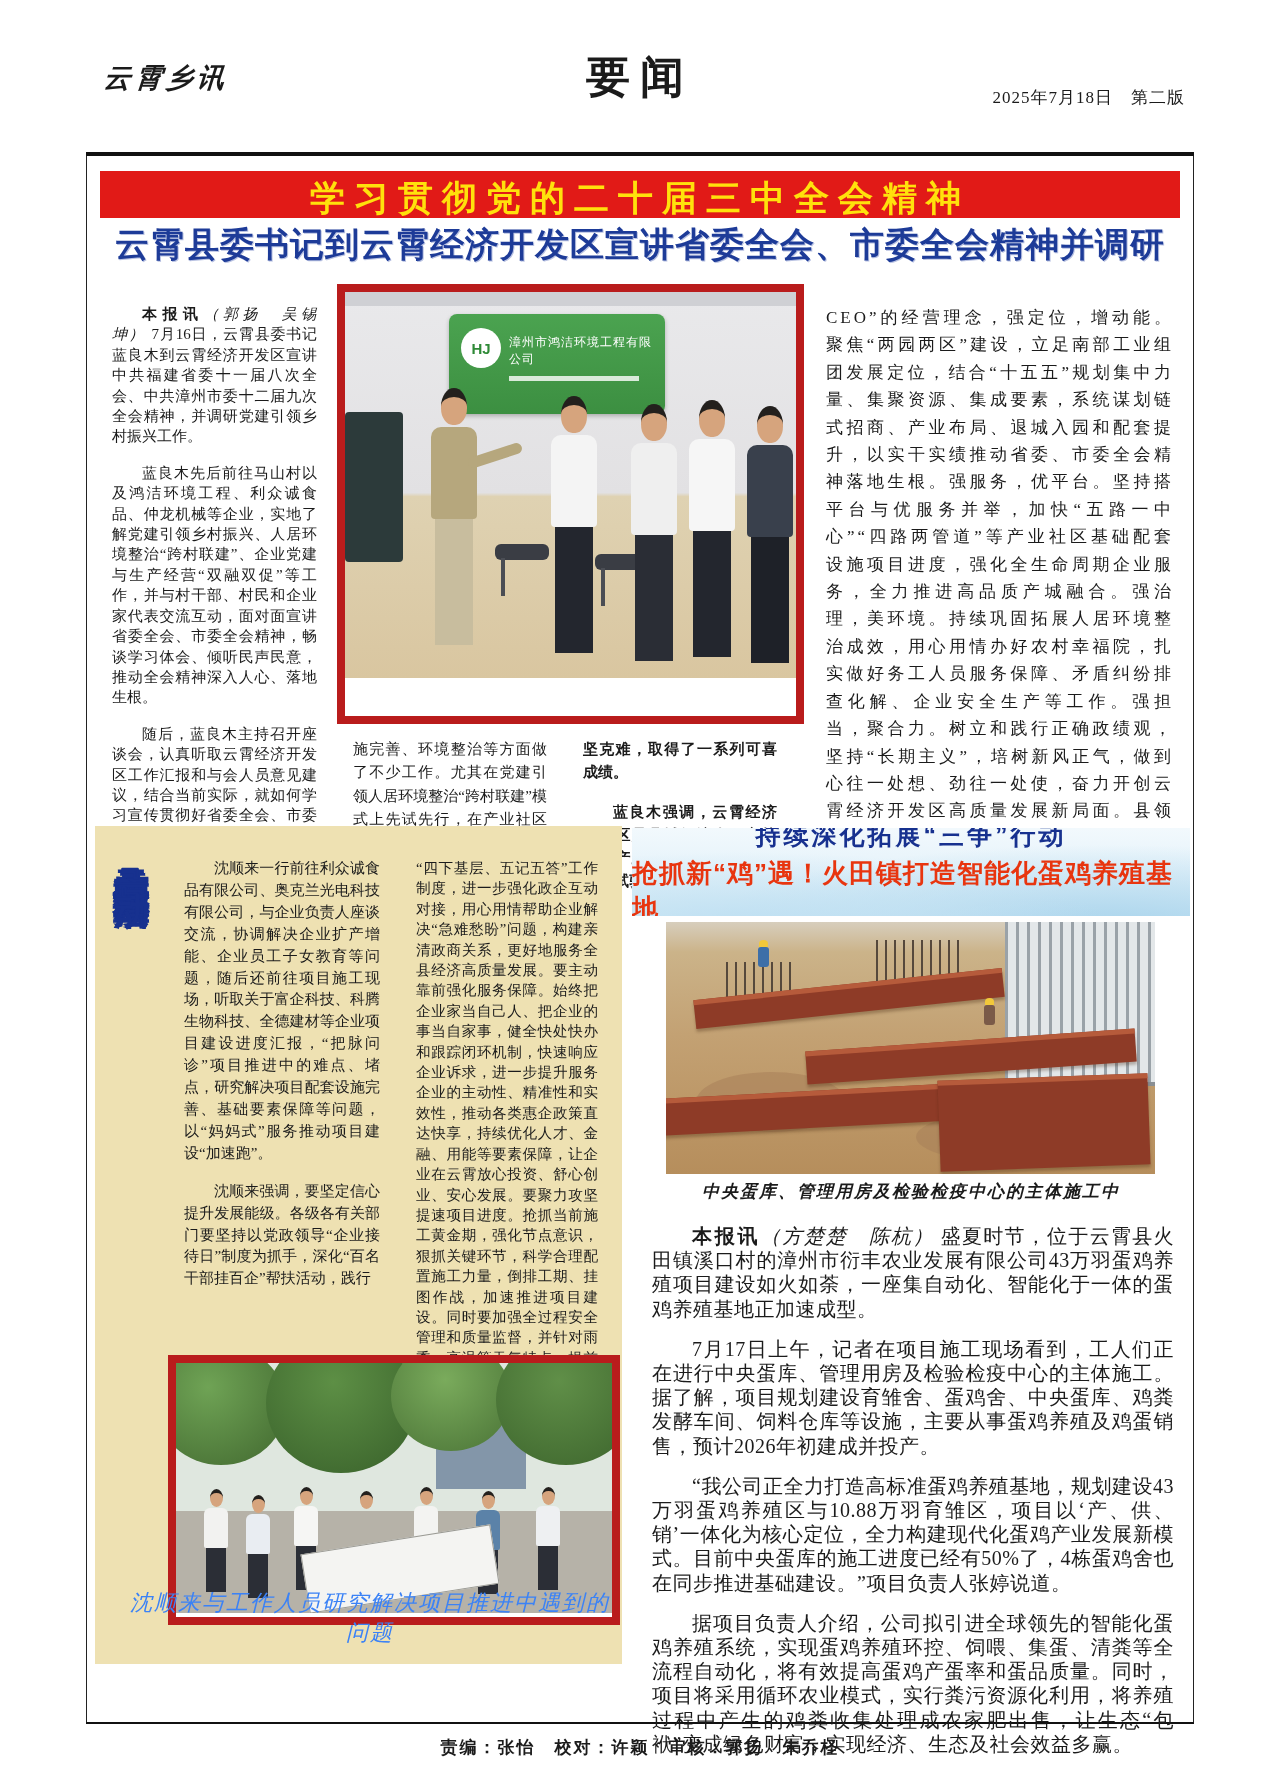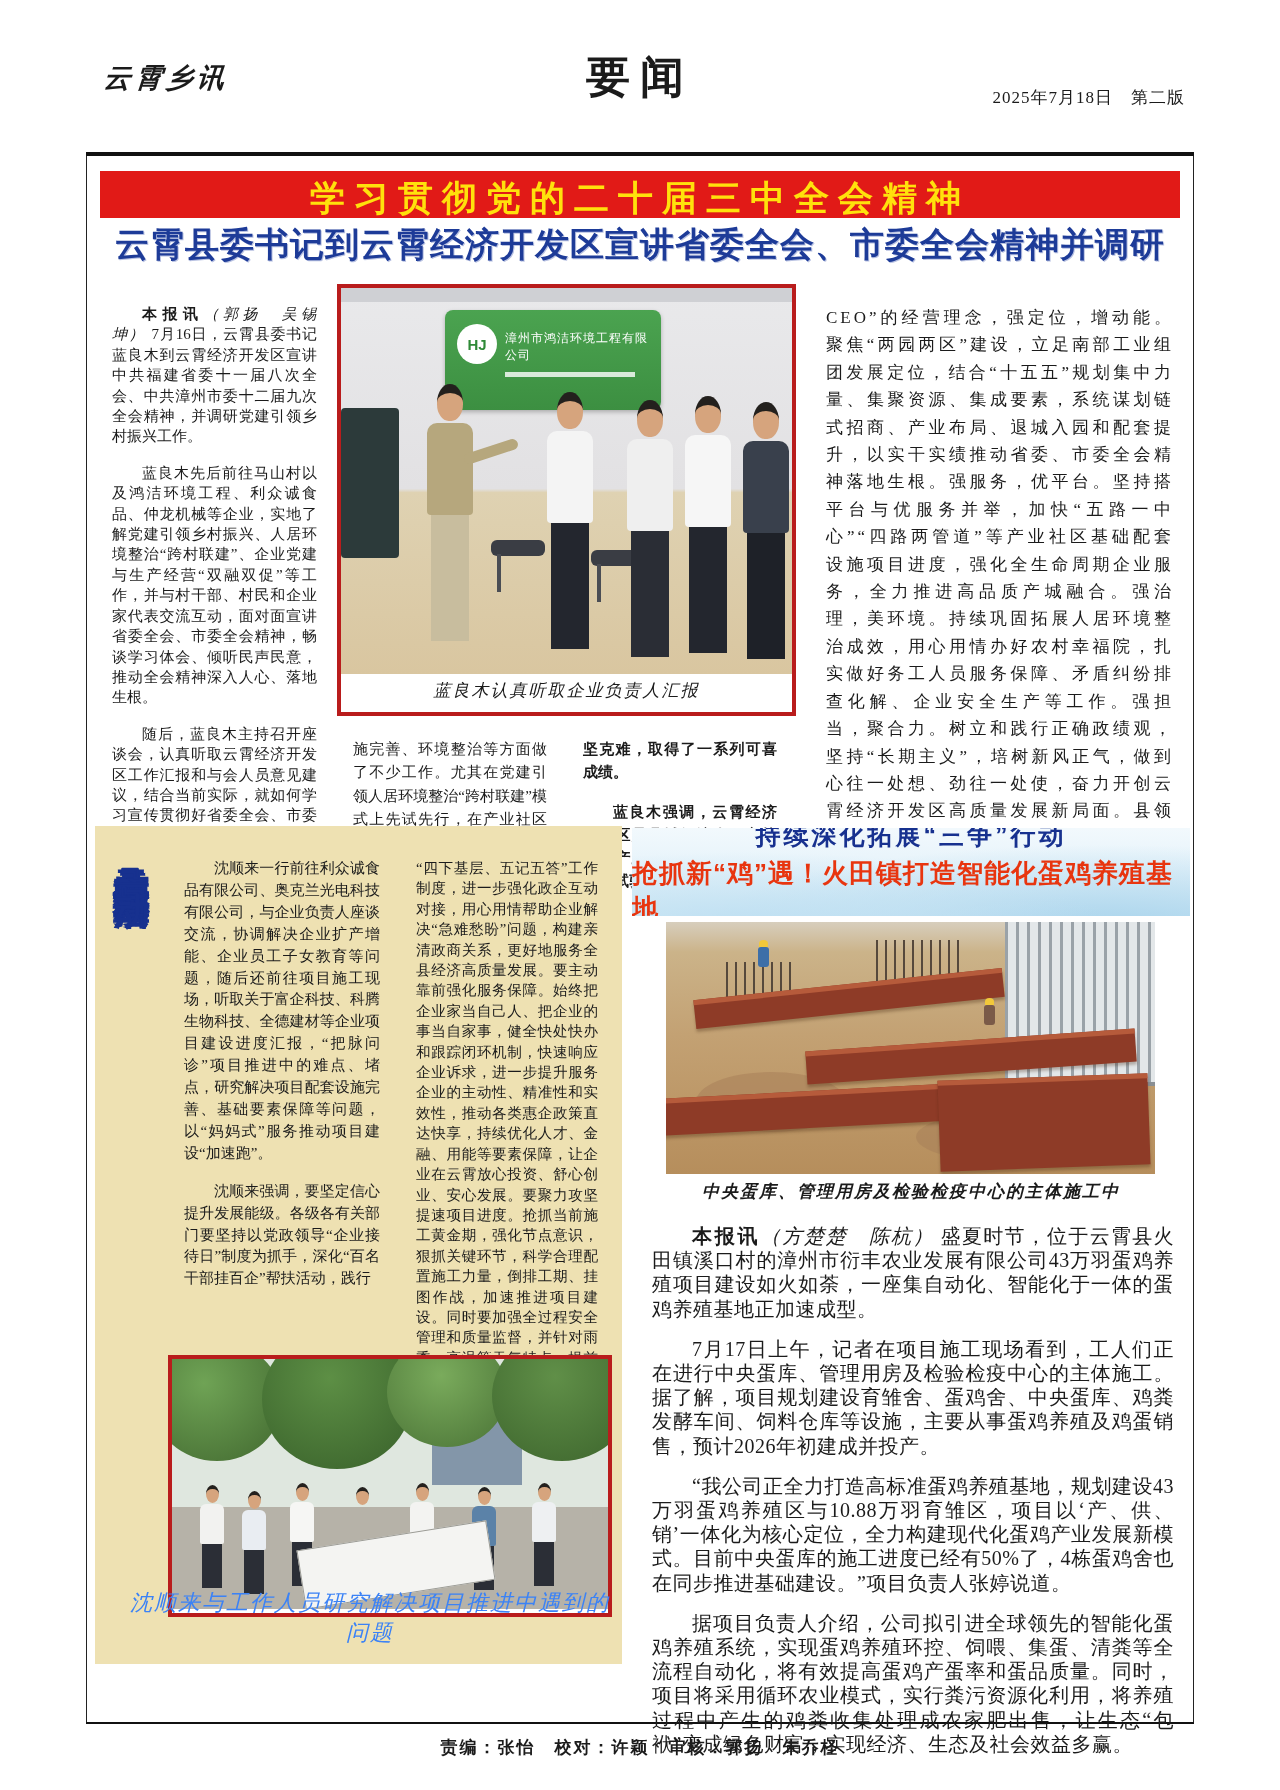--- a/index.html
+++ b/index.html
@@ -29,21 +29,21 @@
   .col{text-align:justify;}
   .col p{margin:16px;}
   .ind{text-indent:2em;}
   .a1c1{left:96px;top:288px;width:237px;font-size:15px;line-height:20.4px;}
   .a1c2{left:337px;top:722px;width:226px;font-size:15px;line-height:23.3px;}
   .a1c3{left:567px;top:722px;width:226px;font-size:15px;line-height:23.3px;font-weight:bold;}
   .a1c4{left:810px;top:288px;width:380px;font-size:17px;line-height:27.4px;letter-spacing:3px;}
   .lead{font-weight:bold;letter-spacing:2px;}
   .byline{font-style:italic;letter-spacing:1px;padding-right:6px;}
   
-  .photo-frame{background:#fff;border:4px solid #b91c1c;}
+  .photo-frame{background:#fff;border:8px solid #b91c1c;}
   .caption{font-style:italic;text-align:center;letter-spacing:2px;}
   .pf1{left:337px;top:284px;width:451px;height:424px;}
   .pf1 .caption{font-size:17px;line-height:34px;}
   .pf2{left:168px;top:1355px;width:436px;height:254px;}
   .cap2{left:120px;top:1588px;width:500px;font-size:22px;color:#3b82f6;}
   .cap3{left:632px;top:1180px;width:558px;font-size:17px;font-weight:bold;}
   
   .p1{position:relative;width:100%;height:386px;overflow:hidden;
       background:linear-gradient(180deg,#e9e9eb 0%,#e2e1e3 52%,#dfd2b2 53%,#d9c6a0 100%);}
   .p1-beam{position:absolute;left:0;top:0;width:100%;height:14px;background:#cfd0d4;}
@@ -166,21 +166,20 @@
       <div class="head"></div>
       <div class="torso" style="background:#f6f6f6"></div>
       <div class="legs" style="background:#23262e"></div>
     </div>
     <div class="fig" style="left:402px;top:114px;">
       <div class="head"></div>
       <div class="torso" style="background:#39404c"></div>
       <div class="legs" style="background:#1e2128"></div>
     </div>
   </div>
-  <div class="caption">蓝良木认真听取企业负责人汇报</div>
 </div>
 
 <div class="abs col a1c2">
   <p>施完善、环境整治等方面做了不少工作。尤其在党建引领人居环境整治“跨村联建”模式上先试先行，在产业社区建设上主动作为，在用地扩容增效上攻</p>
 </div>
 <div class="abs col a1c3">
   <p>坚克难，取得了一系列可喜成绩。</p>
   <p class="ind">蓝良木强调，云霄经济开发区是县域经济发展主战场、产业升级排头兵、改革创新试验田。要秉持“城乡治理</p>
 </div>
 <div class="abs col a1c4">

